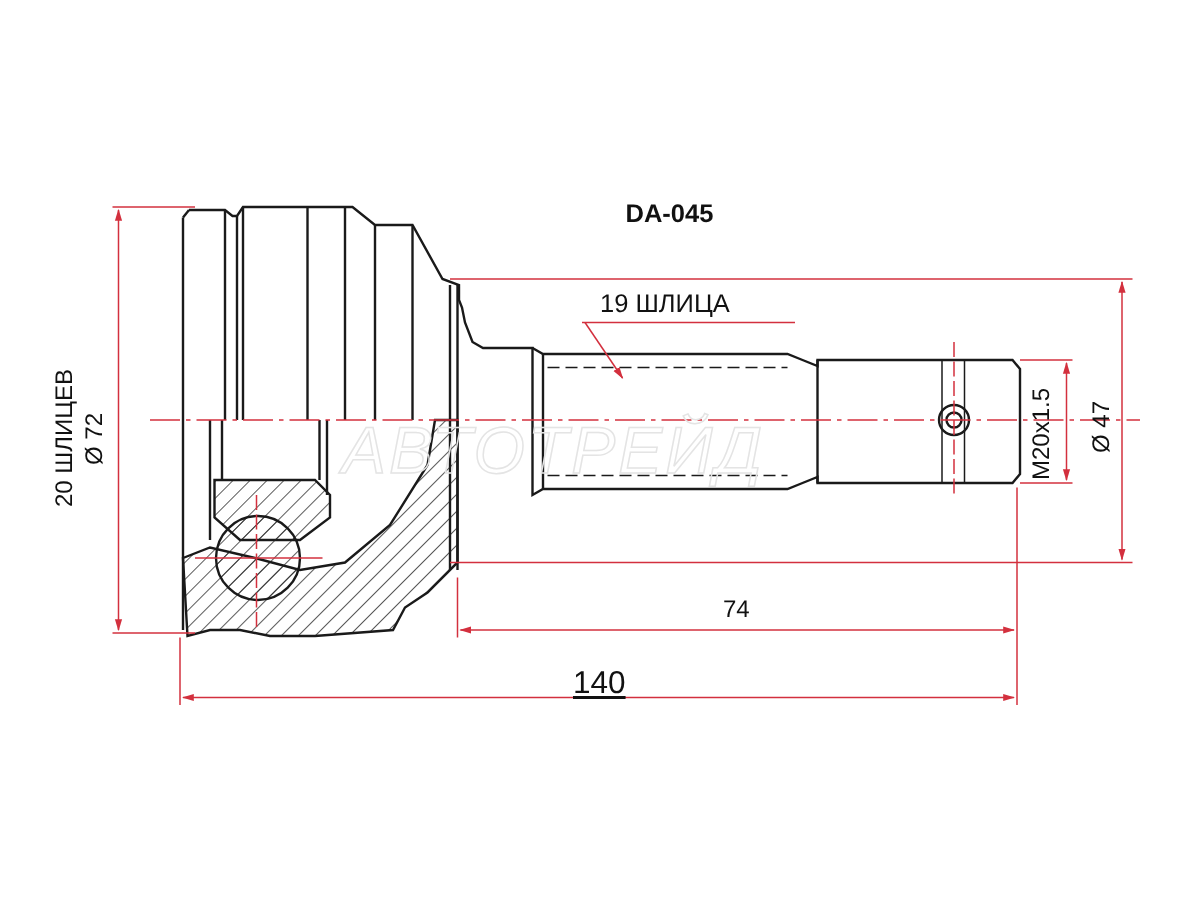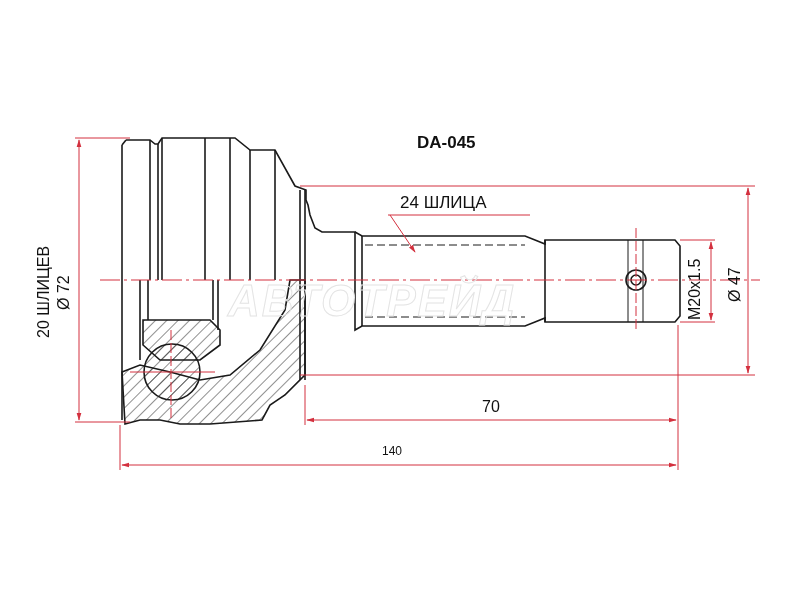--- a/index.html
+++ b/index.html
@@ -2,27 +2,27 @@
 <html><head>
   <meta charset="utf-8">
   <style>
     html, body { margin: 0; padding: 0; background: #ffffff; }
     body { width: 800px; height: 600px; overflow: hidden; position: relative; font-family: "Liberation Sans", sans-serif; }
     svg { position: absolute; left: 0; top: 0; }
     .lbl { position: absolute; color: #111; font-family: "Liberation Sans", sans-serif; white-space: nowrap; }
     .title { left: 417px; top: 133px; font-size: 17px; font-weight: bold; }
     .splines24 { left: 400px; top: 193px; font-size: 17px; }
     .dim93 { left: 482px; top: 398px; font-size: 16px; }
-    .dim140 { left: 382px; top: 444px; font-size: 12px; }
+    .dim140 { left: 382px; top: 444px; font-size: 21px; text-decoration: underline; }
     .vert { transform-origin: left top; transform: rotate(-90deg); }
     .splines20 { left: 35px; top: 338px; font-size: 16px; }
     .dia72 { left: 55px; top: 310px; font-size: 16px; }
     .m20 { left: 686px; top: 320px; font-size: 16px; }
     .dia47 { left: 726px; top: 302px; font-size: 16px; }
-    .wm { position: absolute; left: 228px; top: 276px; font-size: 44px; font-style: italic; font-weight: bold; color: transparent; -webkit-text-stroke: 1px #e4e4e4; letter-spacing: 2px; }
+    .wm { position: absolute; left: 228px; top: 276px; font-size: 44px; font-style: italic; font-weight: normal; color: transparent; -webkit-text-stroke: 1px #e4e4e4; letter-spacing: 2px; }
   </style>
 </head>
 <body>
 
 <svg width="800" height="600" viewBox="0 0 800 600">
   <defs>
     <pattern id="hatch" width="8" height="8" patternUnits="userSpaceOnUse" patternTransform="rotate(45)">
       <line x1="0" y1="0" x2="0" y2="8" stroke="#222" stroke-width="1"></line>
     </pattern>
     <marker id="arr" viewBox="0 0 10 10" refX="9" refY="5" markerWidth="8" markerHeight="8" orient="auto-start-reverse">
@@ -86,19 +86,19 @@
     <line x1="305" y1="385" x2="305" y2="425"></line>
     <line x1="678" y1="325" x2="678" y2="470"></line>
     <line x1="120" y1="425" x2="120" y2="470"></line>
     <line x1="307" y1="420" x2="676" y2="420" marker-start="url(#arr)" marker-end="url(#arr)"></line>
     <line x1="122" y1="465" x2="676" y2="465" marker-start="url(#arr)" marker-end="url(#arr)"></line>
   </g>
 </svg>
 
 <div class="wm">АВТОТРЕЙД</div>
 <div class="lbl title">DA-045</div>
-<div class="lbl splines24">24 ШЛИЦА</div>
-<div class="lbl dim93">70</div>
+<div class="lbl splines24">19 ШЛИЦА</div>
+<div class="lbl dim93">74</div>
 <div class="lbl dim140">140</div>
 <div class="lbl vert splines20">20 ШЛИЦЕВ</div>
 <div class="lbl vert dia72">Ø 72</div>
 <div class="lbl vert m20">M20x1.5</div>
 <div class="lbl vert dia47">Ø 47</div>
 
 </body></html>

